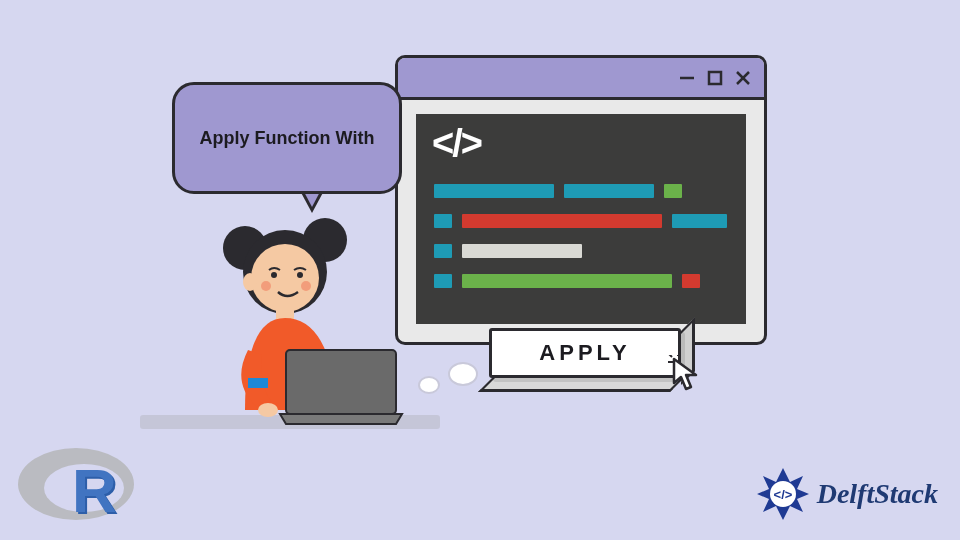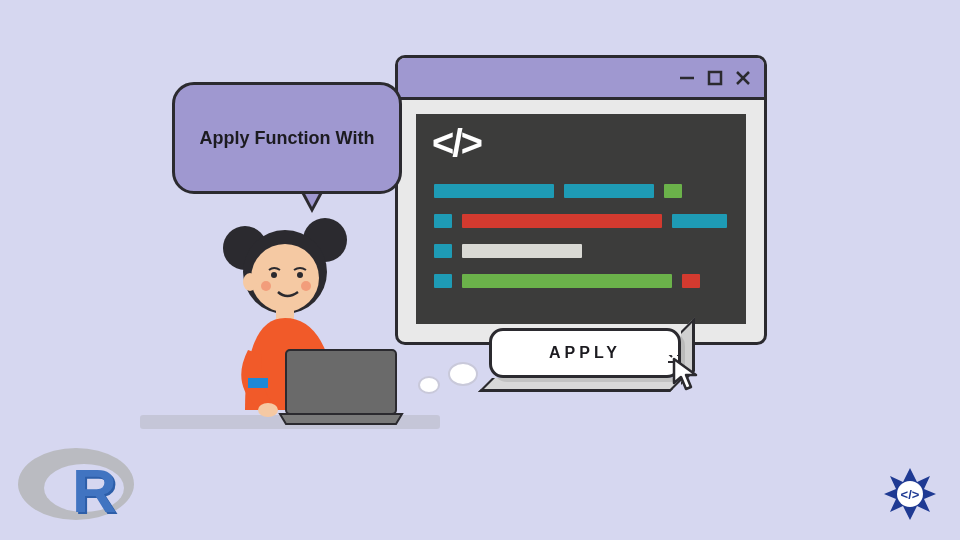--- a/index.html
+++ b/index.html
@@ -107,25 +107,25 @@
     top: 328px;
     width: 192px;
     height: 50px;
     background: #fff;
     border: 3px solid #2b2a2f;
     display: flex;
     align-items: center;
     justify-content: center;
     font-weight: 900;
     letter-spacing: 4px;
-    font-size: 16px;
+    font-size: 22px;
     color: #1c1b20;
     z-index: 6;
     box-shadow: 4px 4px 0 0 rgba(0,0,0,0.1);
-    border-radius: 14px;
+    border-radius: 3px;
   }
   .apply-3d-r {
     position:absolute;
     left:681px; top:331px;
     width:14px; height:54px;
     background:#d0d0d0;
     transform: skewY(-45deg);
     transform-origin: top left;
     border:3px solid #2b2a2f;
     border-left:none;
@@ -319,13 +319,14 @@
 </div>
 
 <div class="delft">
   <svg width="56" height="56" viewBox="0 0 56 56">
     <g transform="translate(28,28)">
       <polygon points="0,-26 7,-12 20,-18 14,-5 26,0 14,5 20,18 7,12 0,26 -7,12 -20,18 -14,5 -26,0 -14,-5 -20,-18 -7,-12" fill="#1f3a93"></polygon>
       <circle r="13" fill="#fff"></circle>
       <text x="0" y="5" text-anchor="middle" font-size="13" font-weight="900" fill="#1f3a93" font-family="Arial">&lt;/&gt;</text>
     </g>
   </svg>
+  <span class="delft-text">DelftStack</span>
 </div>
 
 </body></html>

